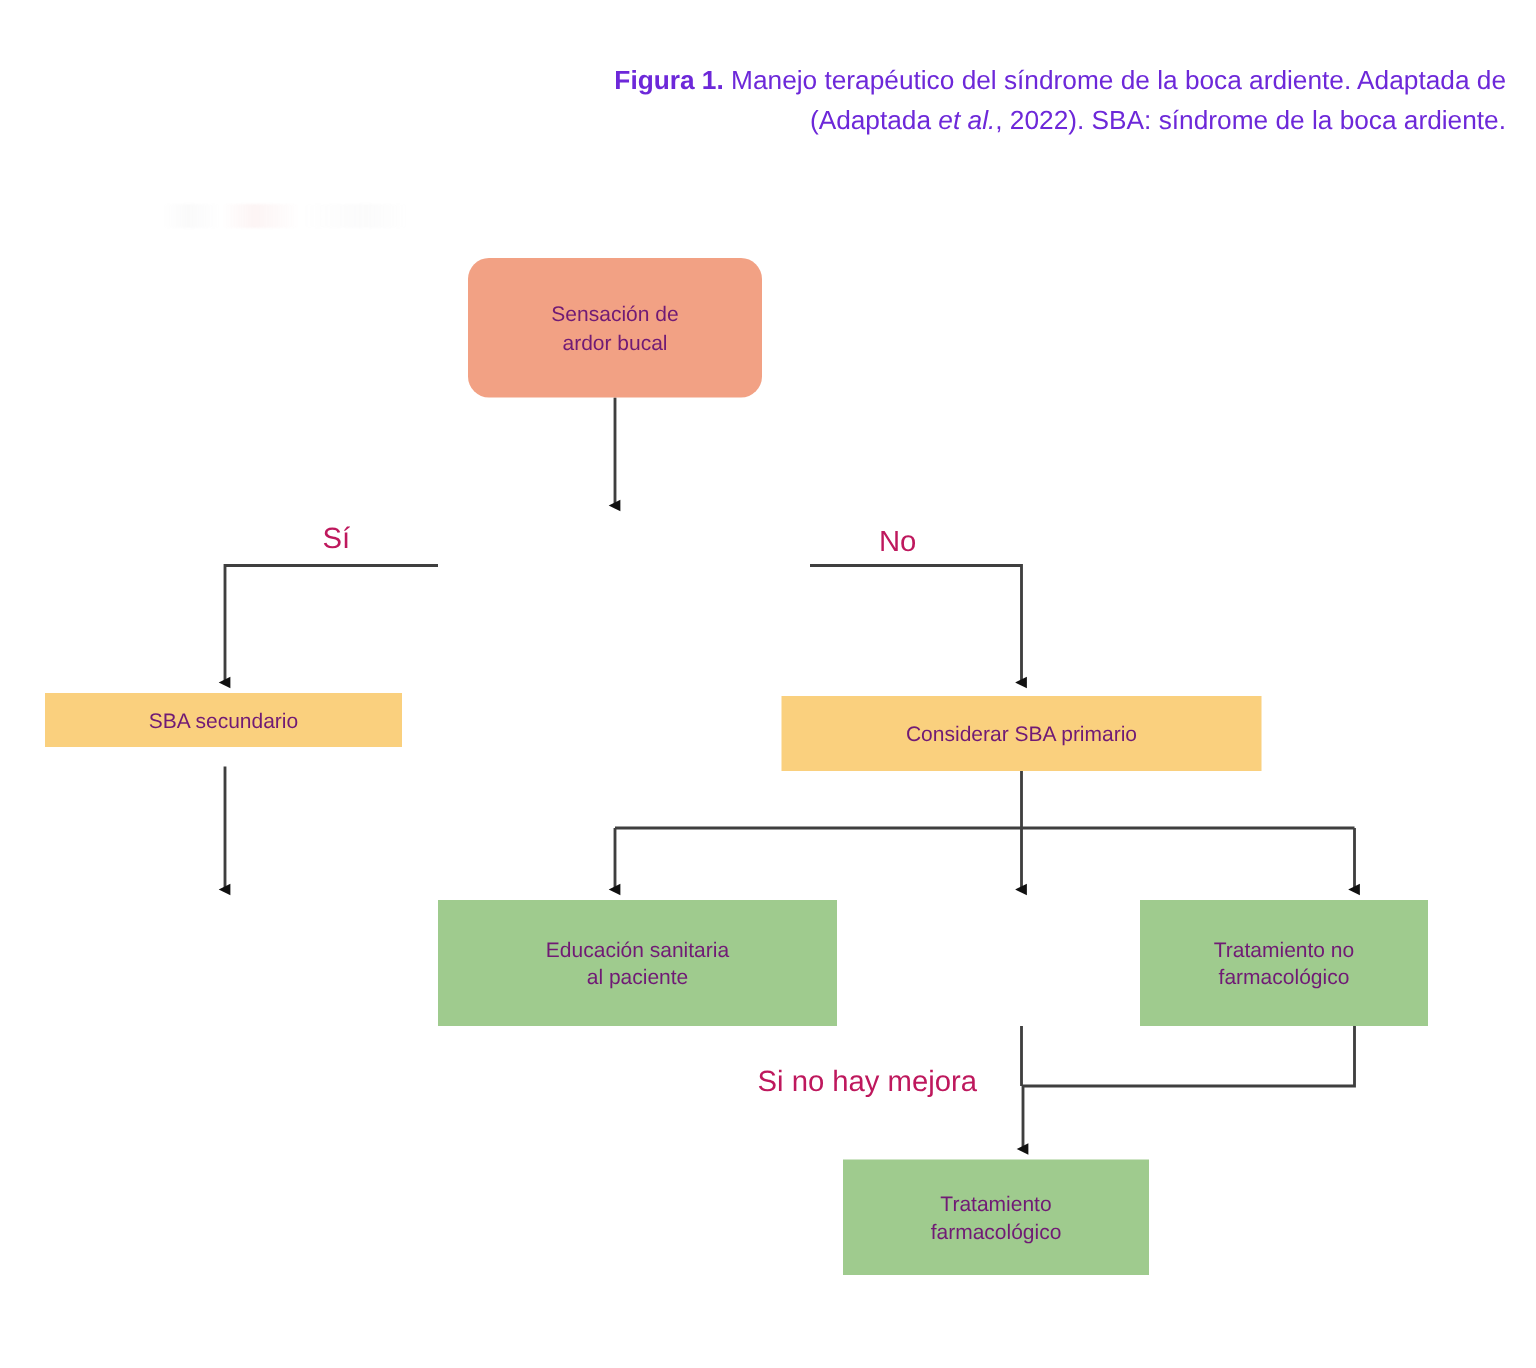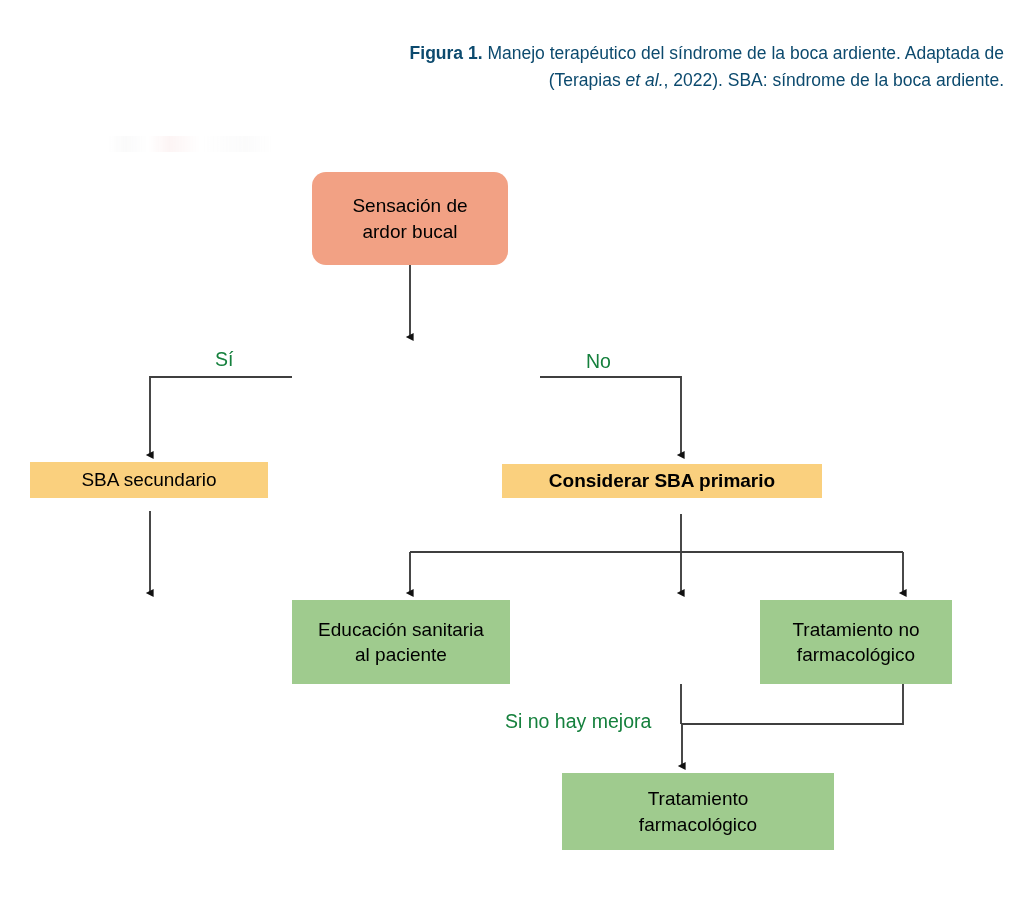--- a/index.html
+++ b/index.html
@@ -18,21 +18,21 @@
 
   
   #caption {
     position: absolute;
     left: 300px;
     top: 40px;
     width: 704px;
     text-align: right;
     font-size: 17.5px;
     line-height: 1.55;
-    color: #0c4a6e;
+    color: #6d28d9;
   }
   #caption .fig-label {
     font-weight: bold;
   }
   #caption .ital {
     font-style: italic;
     text-align: right;
   }
 
   
@@ -52,32 +52,32 @@
     pointer-events: none;
   }
 
   .node {
     position: absolute;
     box-sizing: border-box;
     display: flex;
     align-items: center;
     justify-content: center;
     text-align: center;
-    font-size: 19px;
+    font-size: 14px;
     line-height: 1.32;
-    color: #000000;
+    color: #701a75;
     padding: 2px 8px;
   }
 
   .node.rounded { border-radius: 14px; }
 
   .edge-label {
     position: absolute;
     font-size: 19.5px;
-    color: #15803d;
+    color: #be185d;
     white-space: nowrap;
   }
 
   
   #artifact {
     position: absolute;
     left: 108px;
     top: 136px;
     width: 220px;
     height: 16px;
@@ -91,21 +91,21 @@
         rgba(180,180,185,0.5) 62%,
         rgba(255,255,255,0) 75%);
     filter: blur(0.6px);
   }
 </style>
 </head>
 <body>
 
 <div id="caption">
   <span class="fig-label">Figura 1.</span><span> Manejo terapéutico del síndrome de la boca ardiente. Adaptada de</span><br>
-  <span>(Terapias </span><span class="ital">et al.</span><span>, 2022). SBA: síndrome de la boca ardiente.</span>
+  <span>(Adaptada </span><span class="ital">et al.</span><span>, 2022). SBA: síndrome de la boca ardiente.</span>
 </div>
 
 <div id="flowchart">
 
   <div id="artifact"></div>
 
   <svg id="edges" viewBox="0 0 1024 912" width="1024" height="912" xmlns="http://www.w3.org/2000/svg">
     <defs>
       <marker id="arrowhead" markerWidth="9" markerHeight="9" refX="4.5" refY="4.2" orient="auto" markerUnits="userSpaceOnUse">
         <path d="M0.6,0.6 L8.4,0.6 L4.5,8.4 Z" fill="#111111"></path>
@@ -139,37 +139,37 @@
   <div class="node rounded" style="left:312px; top:172px; width:196px; height:93px; background:#F2A184;">
     <span style="white-space:pre-line;">Sensación de
 ardor bucal</span>
   </div>
 
 
   <div class="node" style="left:30px; top:462px; width:238px; height:36px; background:#FAD07E;">
     <span style="white-space:pre-line;">SBA secundario</span>
   </div>
 
-  <div class="node" style="left:502px; top:464px; width:320px; height:34px; background:#FAD07E;font-weight:bold;">
+  <div class="node" style="left:521px; top:464px; width:320px; height:50px; background:#FAD07E;">
     <span style="white-space:pre-line;">Considerar SBA primario</span>
   </div>
 
 
-  <div class="node" style="left:292px; top:600px; width:218px; height:84px; background:#9FCB8E;">
+  <div class="node" style="left:292px; top:600px; width:266px; height:84px; background:#9FCB8E;">
     <span style="white-space:pre-line;">Educación sanitaria
 al paciente</span>
   </div>
 
 
   <div class="node" style="left:760px; top:600px; width:192px; height:84px; background:#9FCB8E;">
     <span style="white-space:pre-line;">Tratamiento no
 farmacológico</span>
   </div>
 
-  <div class="node" style="left:562px; top:773px; width:272px; height:77px; background:#9FCB8E;">
+  <div class="node" style="left:562px; top:773px; width:204px; height:77px; background:#9FCB8E;">
     <span style="white-space:pre-line;">Tratamiento
 farmacológico</span>
   </div>
 
   <div class="edge-label" style="left:215px; top:348px;">Sí</div>
 
   <div class="edge-label" style="left:586px; top:350px;">No</div>
 
   <div class="edge-label" style="left:505px; top:710px;">Si no hay mejora</div>
 

